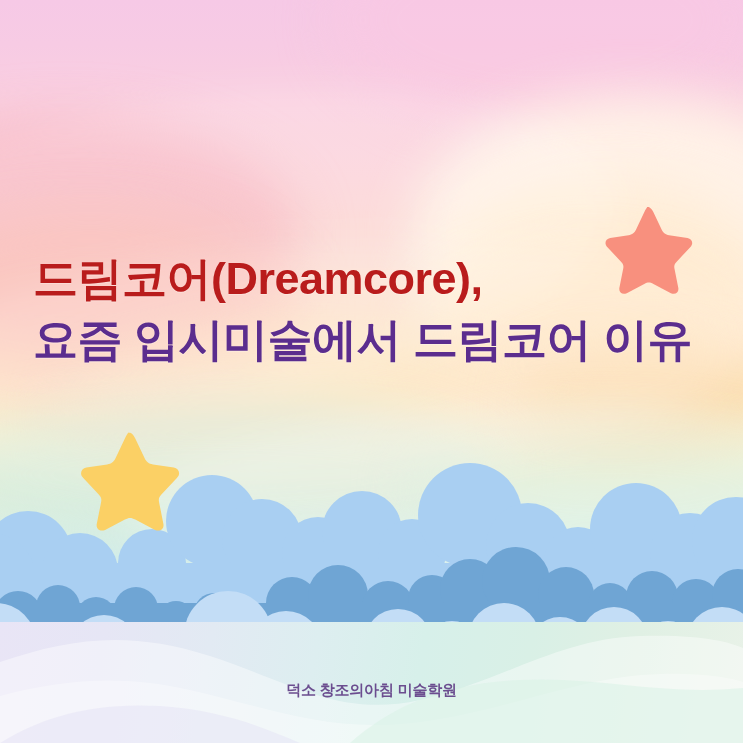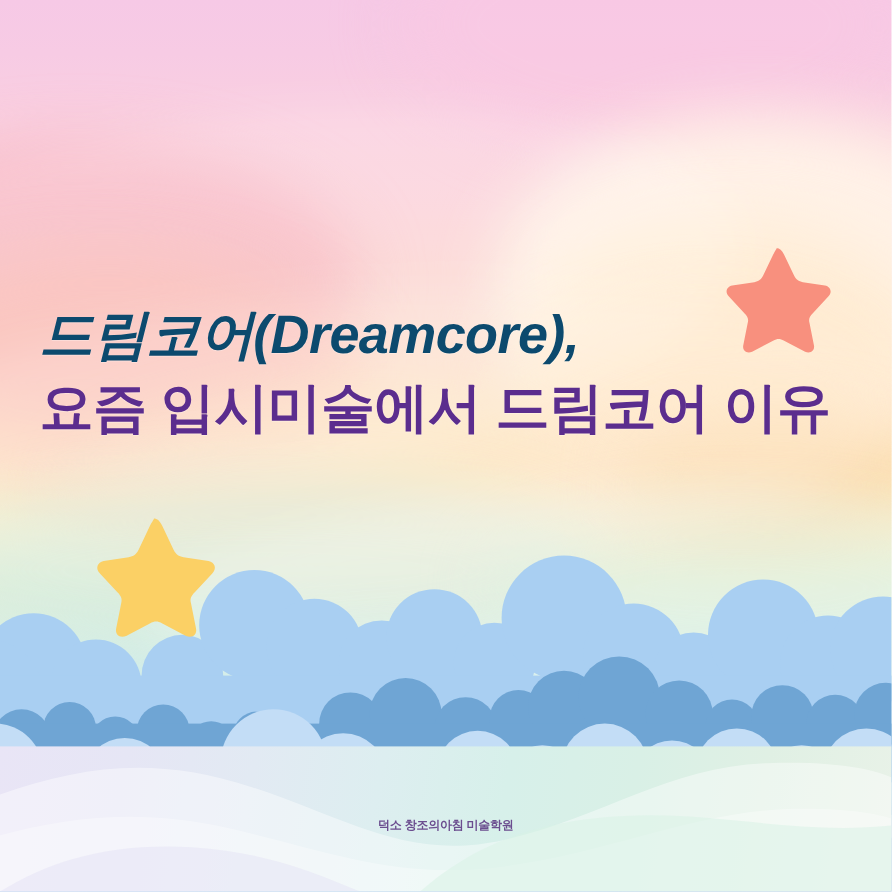--- a/index.html
+++ b/index.html
@@ -99,21 +99,21 @@
     font-weight:700;
     letter-spacing:-0.5px;
     line-height:1.36;
     white-space:nowrap;
     text-shadow:0 1px 0 rgba(255,255,255,.28);
   }
   .caption{
     position:absolute;left:0;right:0;top:681px;
     text-align:center;
     color:#6b4d8f;
-    font-size:10px;
+    font-size:15px;
     font-weight:700;
     letter-spacing:-0.2px;
     z-index:45;
   }
 </style>
 </head>
 <body>
 
 <div class="stage" style="width: 743px; height: 743px;">
 
@@ -245,19 +245,19 @@
       <path d="M0 40 C70 16 130 8 210 34 C290 60 340 96 420 78
                C500 60 560 16 640 14 C700 12 730 20 743 26 L743 121 L0 121 Z" fill="#ffffff" opacity="0.42"></path>
       <path d="M0 74 C60 58 120 52 190 68 C270 86 330 112 420 100
                C510 88 580 54 660 52 C706 51 730 56 743 60 L743 121 L0 121 Z" fill="#ffffff" opacity="0.32"></path>
       <path d="M350 121 C390 86 440 62 520 58 C600 54 660 74 743 66 L743 121 Z" fill="#d9f2e6" opacity="0.55"></path>
       <path d="M0 121 C40 96 90 80 160 84 C220 88 260 104 300 121 Z" fill="#e3e0f5" opacity="0.45"></path>
     </svg>
   </div>
 
   <div class="title-block">
-    <div class="title-line" style="color: #0c4a6e; font-style: italic;">드림코어(Dreamcore),</div>
+    <div class="title-line" style="color: #b91c1c;">드림코어(Dreamcore),</div>
     <div class="title-line" style="color: rgb(91, 45, 142);">요즘 입시미술에서 드림코어 이유</div>
   </div>
 
   <div class="caption" style="color: rgb(107, 77, 143);">덕소 창조의아침 미술학원</div>
 
 </div>
 
 </body></html>

